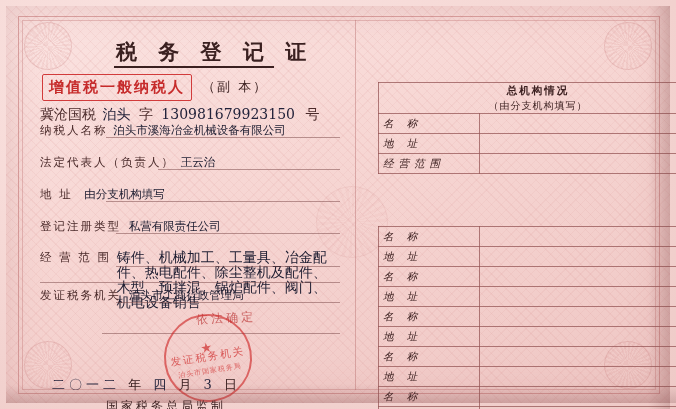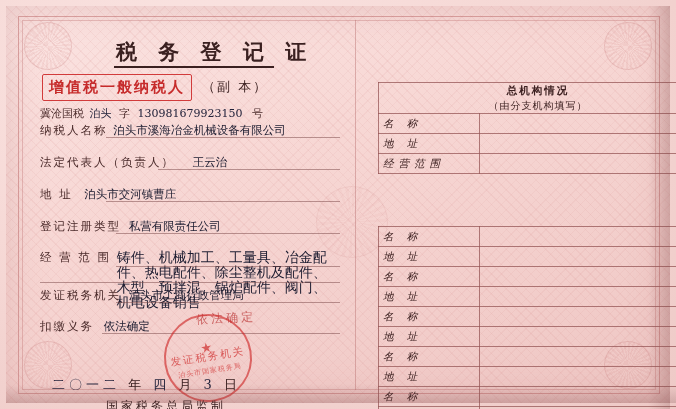--- a/index.html
+++ b/index.html
@@ -70,21 +70,21 @@
     position:absolute;left:12px;top:48px;
     border:1px solid #d23b3b;padding:2px 6px 3px 6px;border-radius:2px;
   }
   .subtitle-box span{
     font-size:15px;letter-spacing:2px;color:#c62b2b;font-weight:bold;
     font-family:"DejaVu Serif","Liberation Serif",serif;
   }
   .row{position:absolute;font-size:11.5px;color:#4a2424;}
   .hand{font-family:"DejaVu Serif","Liberation Serif",serif;color:#22223a;}
 
-  .regno-line{position:absolute;left:10px;top:80px;width:300px;font-size:11px;}
+  .regno-line{position:absolute;left:10px;top:80px;width:300px;font-size:14px;}
   .regno-line .seg{display:inline-block;}
   .regno-zi{margin:0 4px;}
   .regno-hao{margin-left:6px;}
 
   .field{position:absolute;font-size:11.5px;}
   .field .k{display:inline-block;letter-spacing:2px;}
   .field .v{display:inline-block;margin-left:2px;color:#1c1c30;}
 
   .rule{position:absolute;height:1px;background:rgba(120,70,70,.5);}
 
@@ -185,27 +185,27 @@
       </div>
 
       <div class="field" style="left:10px;top:97px;width:300px;">
         <span class="k">纳税人名称</span>
         <span class="v hand">泊头市溪海冶金机械设备有限公司</span>
       </div>
       <div class="rule" style="left:76px;top:111px;width:234px;"></div>
 
       <div class="field" style="left:10px;top:129px;width:300px;">
         <span class="k">法定代表人（负责人）</span>
-        <span class="v hand" style="margin-left:14px;">王云治</span>
+        <span class="v hand" style="margin-left:2px;">王云治</span>
       </div>
       <div class="rule" style="left:128px;top:143px;width:182px;"></div>
 
       <div class="field" style="left:10px;top:161px;width:300px;">
         <span class="k">地        址</span>
-        <span class="v hand" style="margin-left:8px;">泊头市交河镇曹庄</span>
+        <span class="v hand" style="margin-left:8px;">由分支机构填写</span>
       </div>
       <div class="rule" style="left:76px;top:175px;width:234px;"></div>
 
       <div class="field" style="left:10px;top:193px;width:300px;">
         <span class="k">登记注册类型</span>
         <span class="v hand" style="margin-left:4px;">私营有限责任公司</span>
       </div>
       <div class="rule" style="left:86px;top:207px;width:224px;"></div>
 
       <div class="field" style="left:10px;top:224px;width:306px;line-height:15px;">
@@ -214,24 +214,20 @@
       </div>
       <div class="rule" style="left:86px;top:240px;width:224px;"></div>
       <div class="rule" style="left:10px;top:256px;width:300px;"></div>
 
       <div class="field" style="left:10px;top:262px;width:300px;">
         <span class="k">发证税务机关</span>
         <span class="v hand" style="margin-left:4px;">泊头市工商行政管理局</span>
       </div>
       <div class="rule" style="left:86px;top:276px;width:224px;"></div>
 
-      <div class="field" style="left:10px;top:293px;width:300px;">
-        <span class="k">扣缴义务</span>
-        <span class="v hand" style="margin-left:6px;">依法确定</span>
-      </div>
       <div class="rule" style="left:72px;top:307px;width:238px;"></div>
 
       <div class="stamp-text">依法确定</div>
 
       <div class="seal">
         <div class="star">★</div>
         <div class="t1">发证税务机关</div>
         <div class="t2">泊头市国家税务局</div>
       </div>
 

